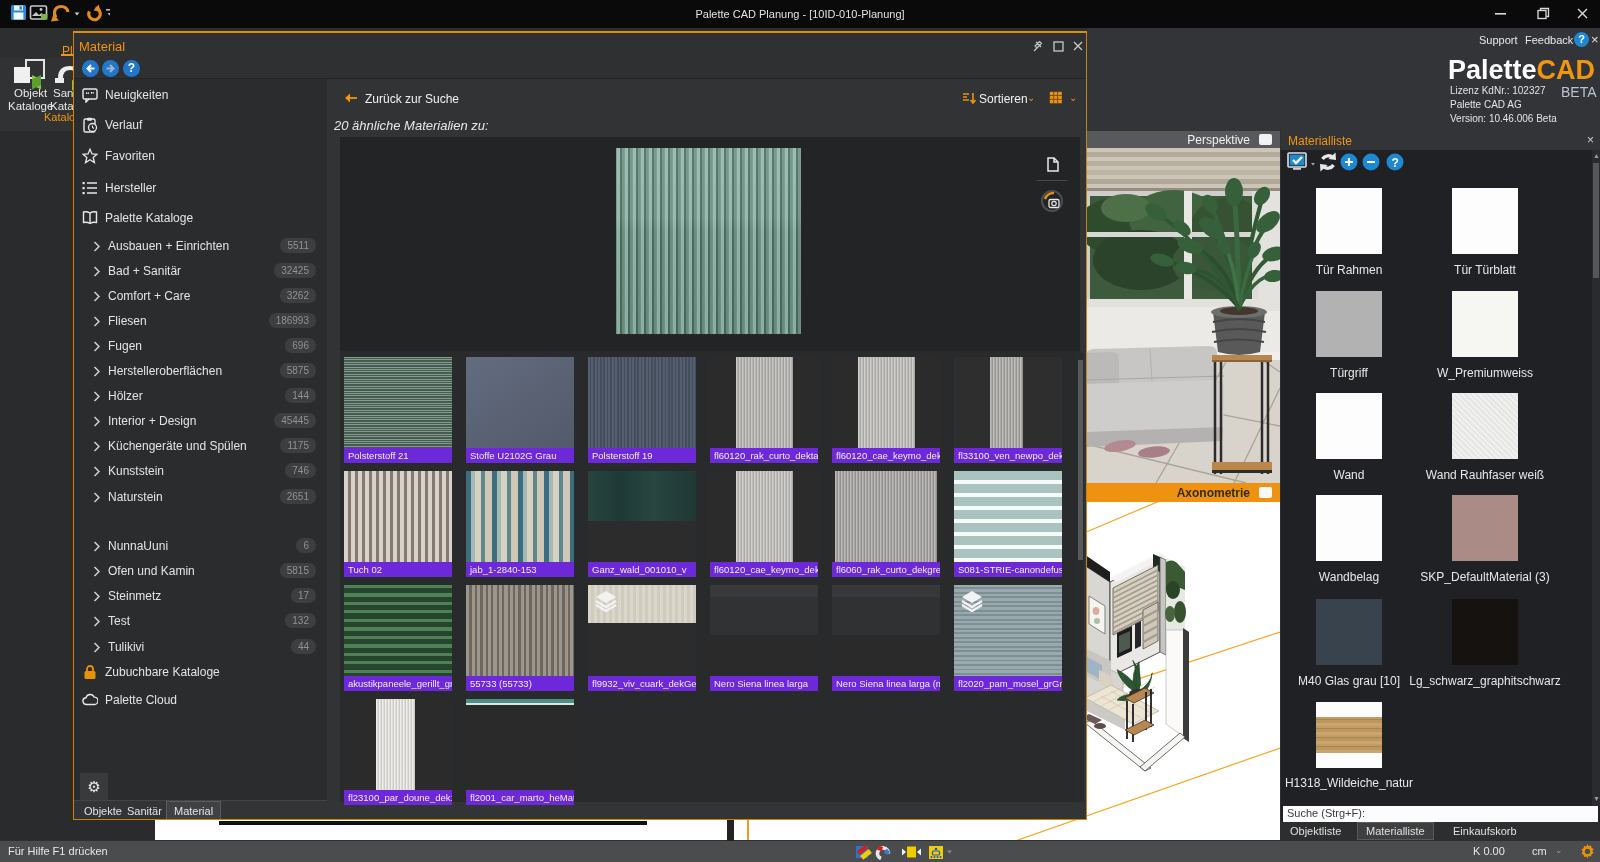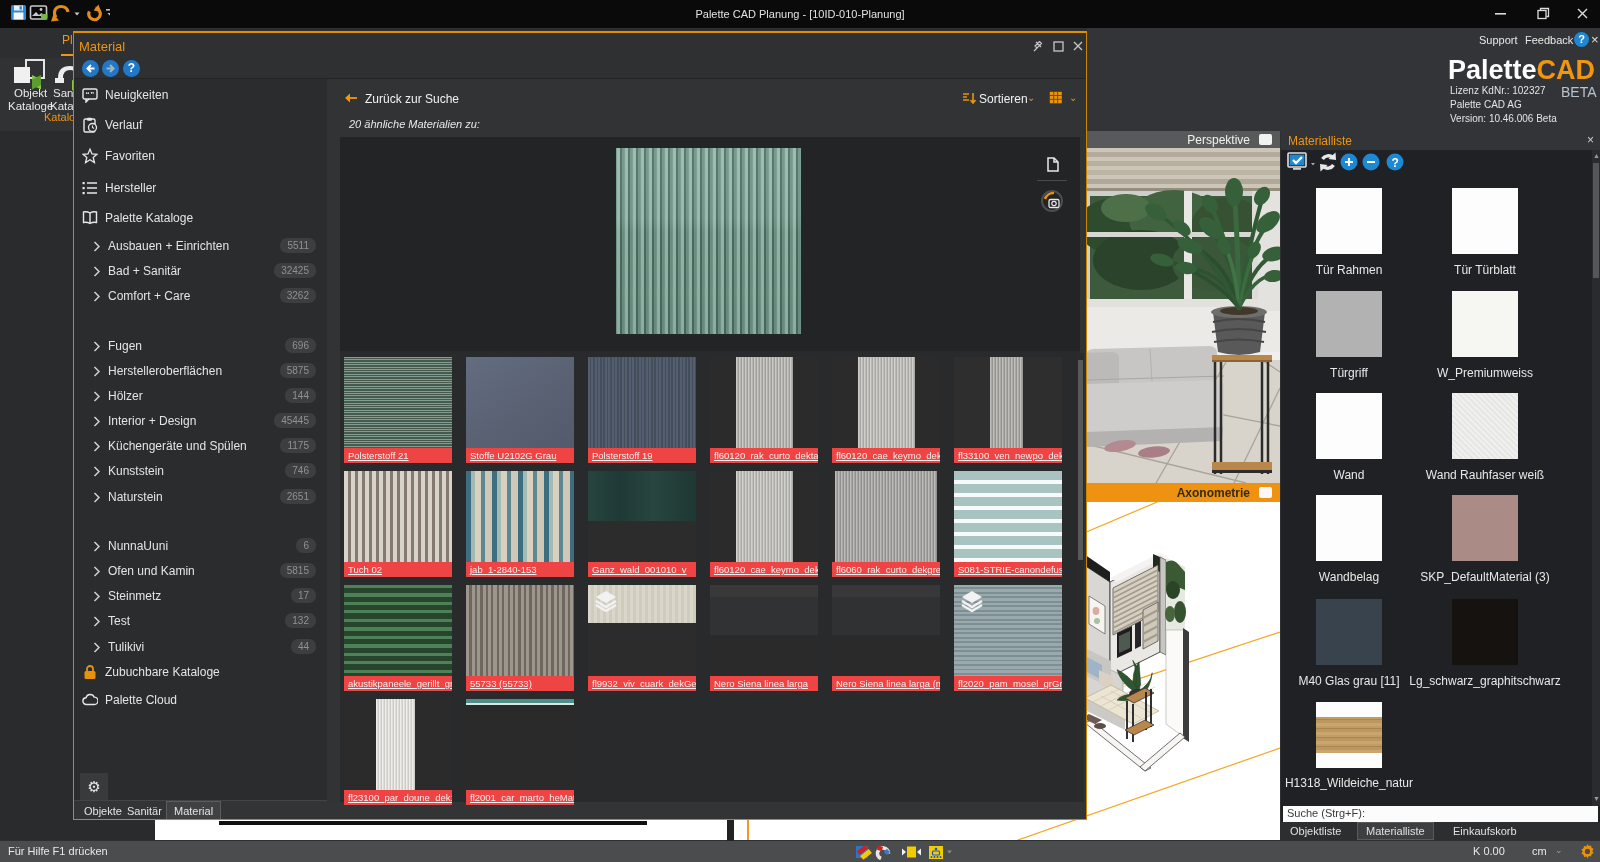--- a/index.html
+++ b/index.html
@@ -24,22 +24,22 @@
   #statusbar{left:0;top:841px;width:1600px;height:21px;background:#4b4c4d;font-size:11px;color:#e8e8e8;}
   
   #dialog{left:73px;top:31px;width:1014px;height:789px;background:#2f3031;border:1px solid #cf8400;border-top:2px solid #e08f00;padding-left:36px;}
   #sidebar{left:0;top:46px;width:253px;height:723px;background:#2b2c2d;}
   .nav-circle{position:absolute;width:17px;height:17px;border-radius:50%;background:#2278c8;}
   .sideitem{position:absolute;left:0;width:253px;height:25px;font-size:12px;color:#e4e4e4;}
   .badge{position:absolute;right:11px;top:4px;height:15px;border-radius:7px;background:#3d3e3f;
      color:#909192;font-size:10px;line-height:15px;padding:0 7px;}
   .tile{position:absolute;width:108px;}
   .tileimg{position:absolute;left:0;top:0;width:108px;height:91px;}
-  .tilelabel{position:absolute;left:0;top:91px;width:108px;height:15px;background:#ef4444;
-     color:#efefef;font-size:9.5px;line-height:15px;padding-left:4px;white-space:nowrap;overflow:hidden;text-decoration:underline;}
+  .tilelabel{position:absolute;left:0;top:91px;width:108px;height:15px;background:#6d28d9;
+     color:#efefef;font-size:9.5px;line-height:15px;padding-left:4px;white-space:nowrap;overflow:hidden;}
   .sw{position:absolute;width:66px;height:66px;}
   .swlabel{position:absolute;width:160px;text-align:center;font-size:12px;color:#e8e8e8;}
   .si{width:16px;height:16px;display:block;}
   .layericon{position:absolute;left:6px;top:5px;width:24px;height:22px;}
 </style>
 </head>
 <body>
 <div id="screen">
 
   <div class="abs" id="titlebar"></div>
@@ -64,21 +64,21 @@
   </svg>
 
   <svg class="abs" style="left:1480px;top:4px" width="120" height="20" viewBox="0 0 120 20">
     <rect x="15" y="9" width="11" height="1.6" fill="#dcdcdc"></rect>
     <rect x="58" y="6.5" width="8" height="8" fill="none" stroke="#dcdcdc" stroke-width="1.3"></rect>
     <path d="M60.5 6.5 v-2 h8 v8 h-2" fill="none" stroke="#dcdcdc" stroke-width="1.3"></path>
     <path d="M98 5 l9 9 M107 5 l-9 9" stroke="#dcdcdc" stroke-width="1.4"></path>
   </svg>
   <div class="abs" id="menubar"></div>
   <div class="abs" style="left:14px;top:36px;font-size:12px;color:#e8e8e8;margin-top:44px;">Datei</div>
-  <div class="abs" style="left:62px;top:33px;font-size:12px;color:#f1960f;">Pl</div>
+  <div class="abs" style="left:62px;top:44px;font-size:12px;color:#f1960f;">Pl</div>
   <div class="abs" style="left:61px;top:54px;width:12px;height:2px;background:#f1960f;"></div>
   <div class="abs" style="left:1479px;top:34px;font-size:11px;color:#e8e8e8;z-index:3;">Support</div>
   <div class="abs" style="left:1525px;top:34px;font-size:11px;color:#e8e8e8;z-index:3;">Feedback</div>
   <div class="abs" style="left:1574px;top:32px;width:15px;height:15px;border-radius:50%;background:#1e88d2;z-index:3;color:#fff;font-size:11px;font-weight:bold;text-align:center;line-height:15px;">?</div>
   <div class="abs" style="left:1591px;top:32px;font-size:13px;color:#e0e0e0;z-index:3;">×</div>
   <div class="abs" id="ribbon"></div>
 
   <svg class="abs" style="left:8px;top:58px" width="66" height="73" viewBox="0 0 66 73">
     <rect x="18" y="2" width="18" height="18" fill="none" stroke="#e4e4e4" stroke-width="2"></rect>
     <rect x="6" y="9" width="16" height="16" fill="#f0f0f0"></rect>
@@ -307,21 +307,21 @@
     <div class="swlabel" style="left:1405px;top:366px;">W_Premiumweiss</div>
   <div class="sw" style="left:1316px;top:393px;background:#fdfdfd;"></div>
     <div class="swlabel" style="left:1269px;top:468px;">Wand</div>
   <div class="sw" style="left:1452px;top:393px;background:repeating-linear-gradient(45deg,#f0f0ee 0 2px,#e6e6e4 2px 4px);"></div>
     <div class="swlabel" style="left:1405px;top:468px;">Wand Rauhfaser weiß</div>
   <div class="sw" style="left:1316px;top:495px;background:#fdfdfd;"></div>
     <div class="swlabel" style="left:1269px;top:570px;">Wandbelag</div>
   <div class="sw" style="left:1452px;top:495px;background:#ab8b86;"></div>
     <div class="swlabel" style="left:1405px;top:570px;">SKP_DefaultMaterial (3)</div>
   <div class="sw" style="left:1316px;top:599px;background:#38434d;"></div>
-    <div class="swlabel" style="left:1269px;top:674px;">M40 Glas grau [11]</div>
+    <div class="swlabel" style="left:1269px;top:674px;">M40 Glas grau [10]</div>
   <div class="sw" style="left:1452px;top:599px;background:#16120f;"></div>
     <div class="swlabel" style="left:1405px;top:674px;">Lg_schwarz_graphitschwarz</div>
   <div class="sw" style="left:1316px;top:702px;background:#fdfdfd;"></div>
   <div class="abs" style="left:1316px;top:717px;width:66px;height:36px;background:repeating-linear-gradient(180deg,#c29c64 0 2px,#a9854f 2px 3px,#bd975f 3px 6px,#caa56c 6px 9px);"></div>
   <div class="swlabel" style="left:1269px;top:776px;">H1318_Wildeiche_natur</div>
 
   <div class="abs" style="left:1283px;top:806px;width:315px;height:16px;background:#fcfcfc;color:#3a3a3a;font-size:11px;padding:1px 4px;">Suche (Strg+F):</div>
   <div class="abs" style="left:1281px;top:822px;width:319px;height:19px;background:#2d2e2f;font-size:11px;color:#e0e0e0;">
     <span style="position:absolute;left:9px;top:3px;">Objektliste</span>
     <span style="position:absolute;left:76px;top:0px;background:#3e3f41;border:1px solid #5a5a5a;padding:2px 8px 2px 8px;">Materialliste</span>
@@ -442,20 +442,27 @@
           <span style="position:absolute;left:34px;top:5px;">Bad + Sanitär</span>
           <span class="badge">32425</span>
         </div>
         <div class="sideitem" style="top:205px;">
           <svg style="position:absolute;left:19px;top:7px;" width="8" height="11" viewBox="0 0 8 11">
             <path d="M1.5 1 L6 5.5 L1.5 10" stroke="#d0d0d0" stroke-width="1.5" fill="none"></path>
           </svg>
           <span style="position:absolute;left:34px;top:5px;">Comfort + Care</span>
           <span class="badge">3262</span>
         </div>
+        <div class="sideitem" style="top:230px;">
+          <svg style="position:absolute;left:19px;top:7px;" width="8" height="11" viewBox="0 0 8 11">
+            <path d="M1.5 1 L6 5.5 L1.5 10" stroke="#d0d0d0" stroke-width="1.5" fill="none"></path>
+          </svg>
+          <span style="position:absolute;left:34px;top:5px;">Fliesen</span>
+          <span class="badge">186993</span>
+        </div>
         <div class="sideitem" style="top:255px;">
           <svg style="position:absolute;left:19px;top:7px;" width="8" height="11" viewBox="0 0 8 11">
             <path d="M1.5 1 L6 5.5 L1.5 10" stroke="#d0d0d0" stroke-width="1.5" fill="none"></path>
           </svg>
           <span style="position:absolute;left:34px;top:5px;">Fugen</span>
           <span class="badge">696</span>
         </div>
         <div class="sideitem" style="top:280px;">
           <svg style="position:absolute;left:19px;top:7px;" width="8" height="11" viewBox="0 0 8 11">
             <path d="M1.5 1 L6 5.5 L1.5 10" stroke="#d0d0d0" stroke-width="1.5" fill="none"></path>
@@ -570,21 +577,21 @@
         <path d="M1 2 h6 M1 5 h4 M1 8 h6" stroke="#e9930f" stroke-width="1.6"></path>
         <path d="M11 1 v10 M8.5 8 l2.5 3 l2.5 -3" stroke="#e9930f" stroke-width="1.6" fill="none"></path>
       </svg>
     <div class="abs" style="left:905px;top:59px;font-size:12px;color:#f2f2f2;">Sortieren</div>
     <div class="abs" style="left:953px;top:59px;font-size:10px;color:#e9930f;">⌄</div>
     <svg class="abs" style="left:975px;top:58px" width="14" height="13" viewBox="0 0 14 13">
         <rect x="0.8" y="0.8" width="12" height="11.5" fill="#e9930f"></rect>
         <path d="M0.8 4.5 h12 M0.8 8.3 h12 M4.7 0.8 v11.5 M8.6 0.8 v11.5" stroke="#7a4d06" stroke-width="1"></path>
       </svg>
     <div class="abs" style="left:995px;top:59px;font-size:10px;color:#e9930f;">⌄</div>
-    <div class="abs" style="left:275px;top:85px;font-size:11px;font-style:italic;color:#e8e8e8;">20 ähnliche Materialien zu:</div>
+    <div class="abs" style="left:260px;top:85px;font-size:13px;font-style:italic;color:#e8e8e8;">20 ähnliche Materialien zu:</div>
 
     <div class="abs" style="left:266px;top:104px;width:740px;height:214px;background:#232425;"></div>
     <div class="abs" id="bigswatch" style="left:542px;top:115px;width:185px;height:186px;background:repeating-linear-gradient(90deg,#72988b 0 1.5px,#93b7aa 1.5px 4px,#4e6b60 4px 6px,#6b9184 6px 8px);">
         <div style="position:absolute;left:0;top:0;width:185px;height:186px;background:linear-gradient(180deg,rgba(255,255,255,0.09) 0%,rgba(255,255,255,0.05) 38%,rgba(0,0,0,0.02) 45%,rgba(0,0,0,0.05) 100%);"></div>
       </div>
     <svg class="abs" style="left:972px;top:124px" width="14" height="15" viewBox="0 0 14 15">
         <path d="M2 1 h6 l4 4 v9 h-10 Z" fill="none" stroke="#e8e8e8" stroke-width="1.5"></path>
         <path d="M8 1 v4 h4" fill="none" stroke="#e8e8e8" stroke-width="1.5"></path>
       </svg>
     <div class="abs" style="left:963px;top:147px;width:30px;height:1px;background:#4a4a4a;"></div>

